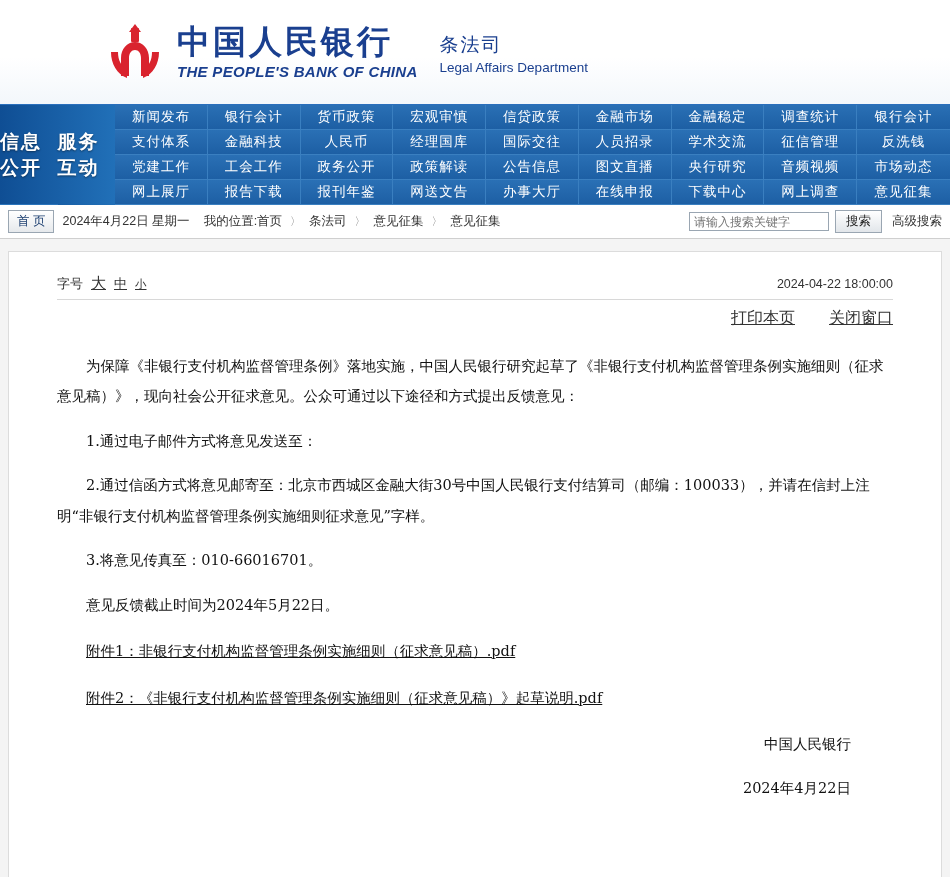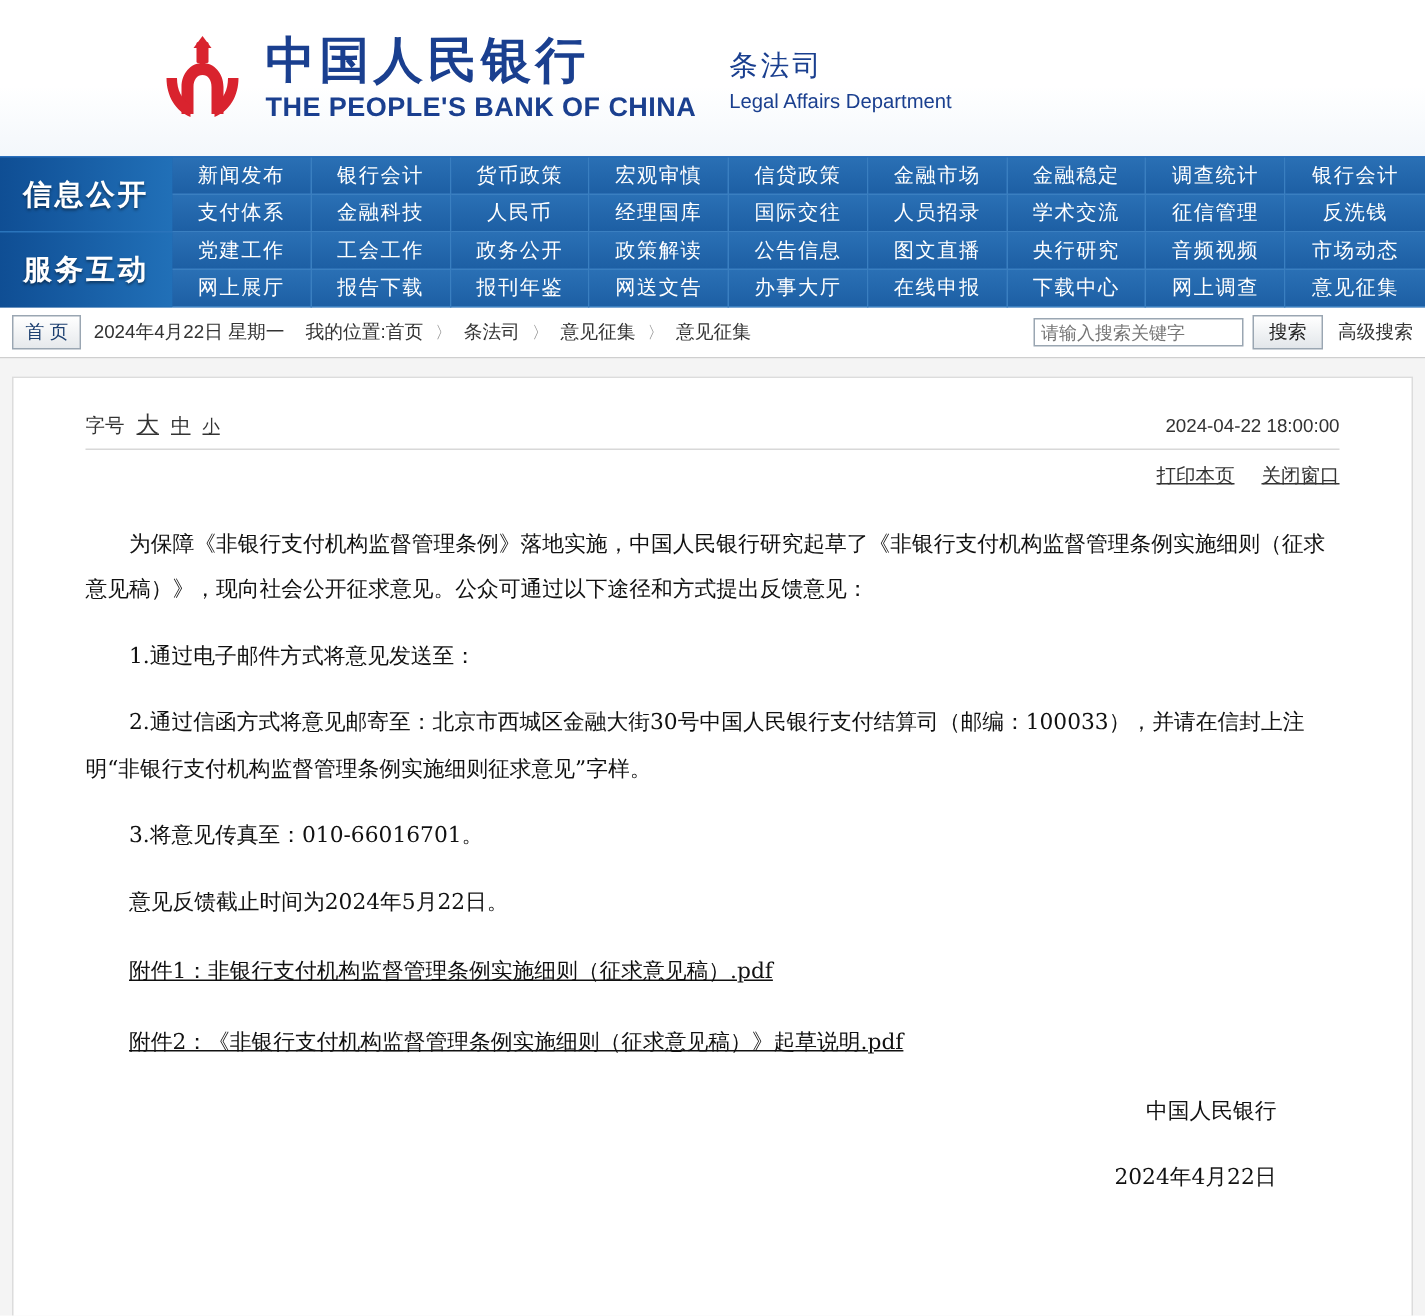--- a/index.html
+++ b/index.html
@@ -49,24 +49,25 @@
     font-family: "DejaVu Serif", "Liberation Serif", serif;
     font-weight: bold;
     font-size: 33px;
     color: #1a3f8f;
     letter-spacing: 3px;
     line-height: 1.1;
   }
   .bank-en {
     font-family: "Liberation Sans", sans-serif;
     font-weight: bold;
-    font-size: 18px;
+    font-size: 15px;
     color: #1a3f8f;
     letter-spacing: 0.3px;
     margin-top: 2px;
+    font-style: italic;
   }
   .dept {
     display: flex;
     flex-direction: column;
     justify-content: center;
     padding-top: 4px;
   }
   .dept-cn {
     font-family: "DejaVu Serif", "Liberation Serif", serif;
     font-size: 19px;
@@ -84,21 +85,20 @@
   .nav {
     background: #1e63ad;
     height: 100px;
     display: flex;
     border-top: 1px solid #2a6fbc;
   }
   .nav-left {
     width: 115px;
     flex: none;
     display: flex;
-    flex-direction: column;
     background: linear-gradient(to right, #0f4e94, #2170b8);
   }
   .nav-left-item {
     flex: 1 1 50%;
     display: flex;
     align-items: center;
     justify-content: center;
     color: #ffffff;
     font-family: "DejaVu Serif", "Liberation Serif", serif;
     font-weight: bold;
@@ -226,23 +226,23 @@
   .fs-opt { color: #333; text-decoration: underline; cursor: pointer; }
   .fs-big { font-size: 15px; }
   .fs-mid { font-size: 13px; }
   .fs-small { font-size: 11.5px; }
   .meta-spacer { flex: 1; }
   .pub-time { font-family: "Liberation Sans", sans-serif; font-size: 12.5px; color: #333; }
 
   .tool-row {
     display: flex;
     justify-content: flex-end;
-    gap: 18px;
+    gap: 34px;
     padding: 8px 0 12px 0;
-    font-size: 13px;
+    font-size: 16px;
   }
   .tool-link {
     color: #333;
     text-decoration: underline;
     cursor: pointer;
   }
 
   .body-text {
     font-family: "DejaVu Serif", "Liberation Serif", serif;
     font-size: 14.5px;

